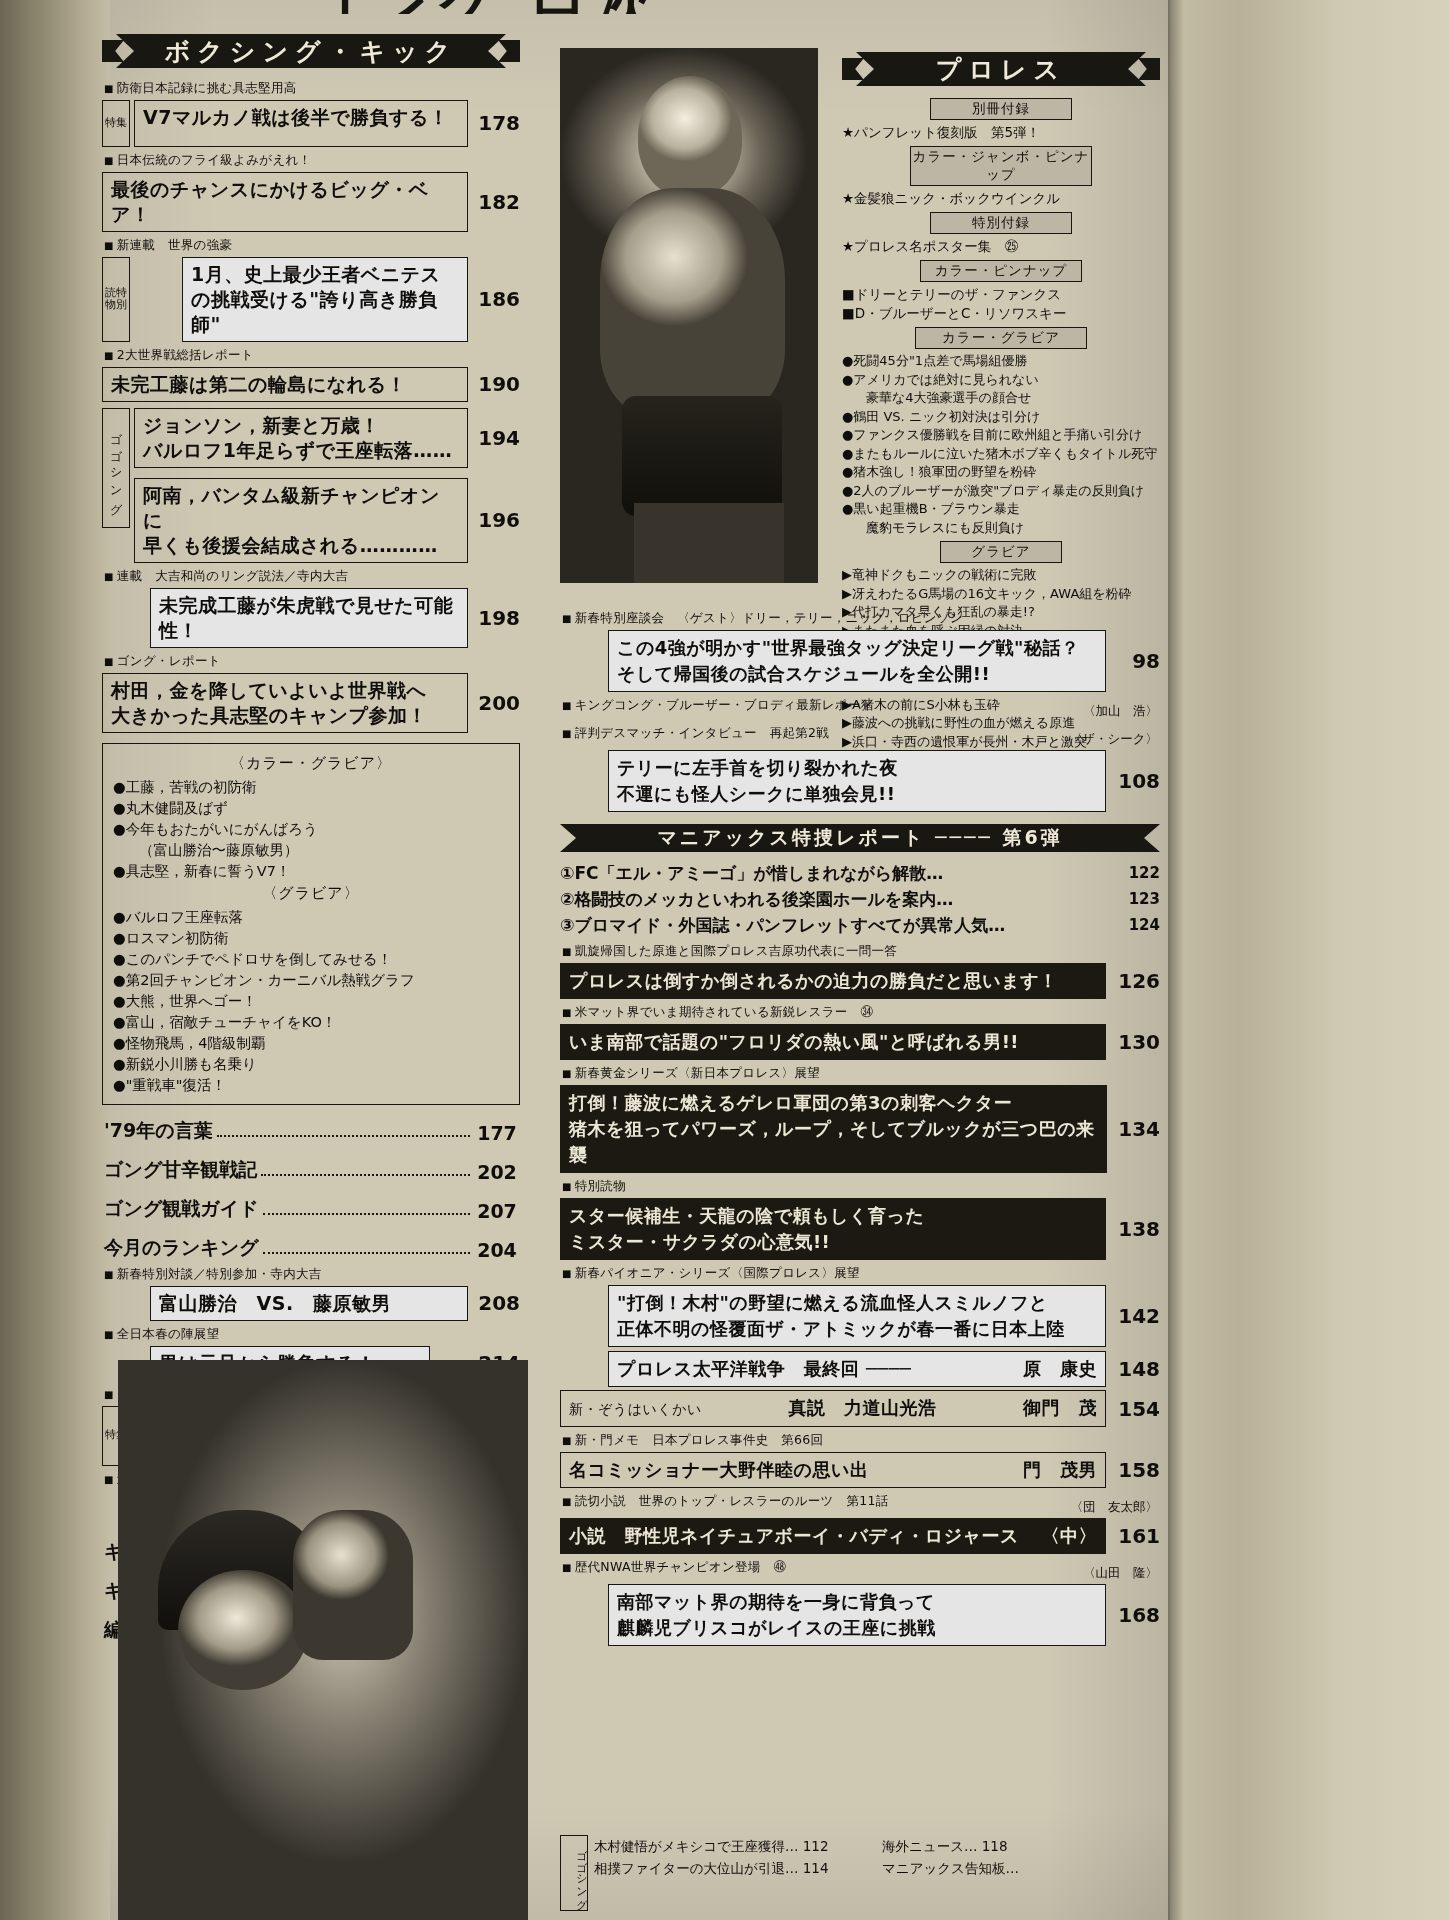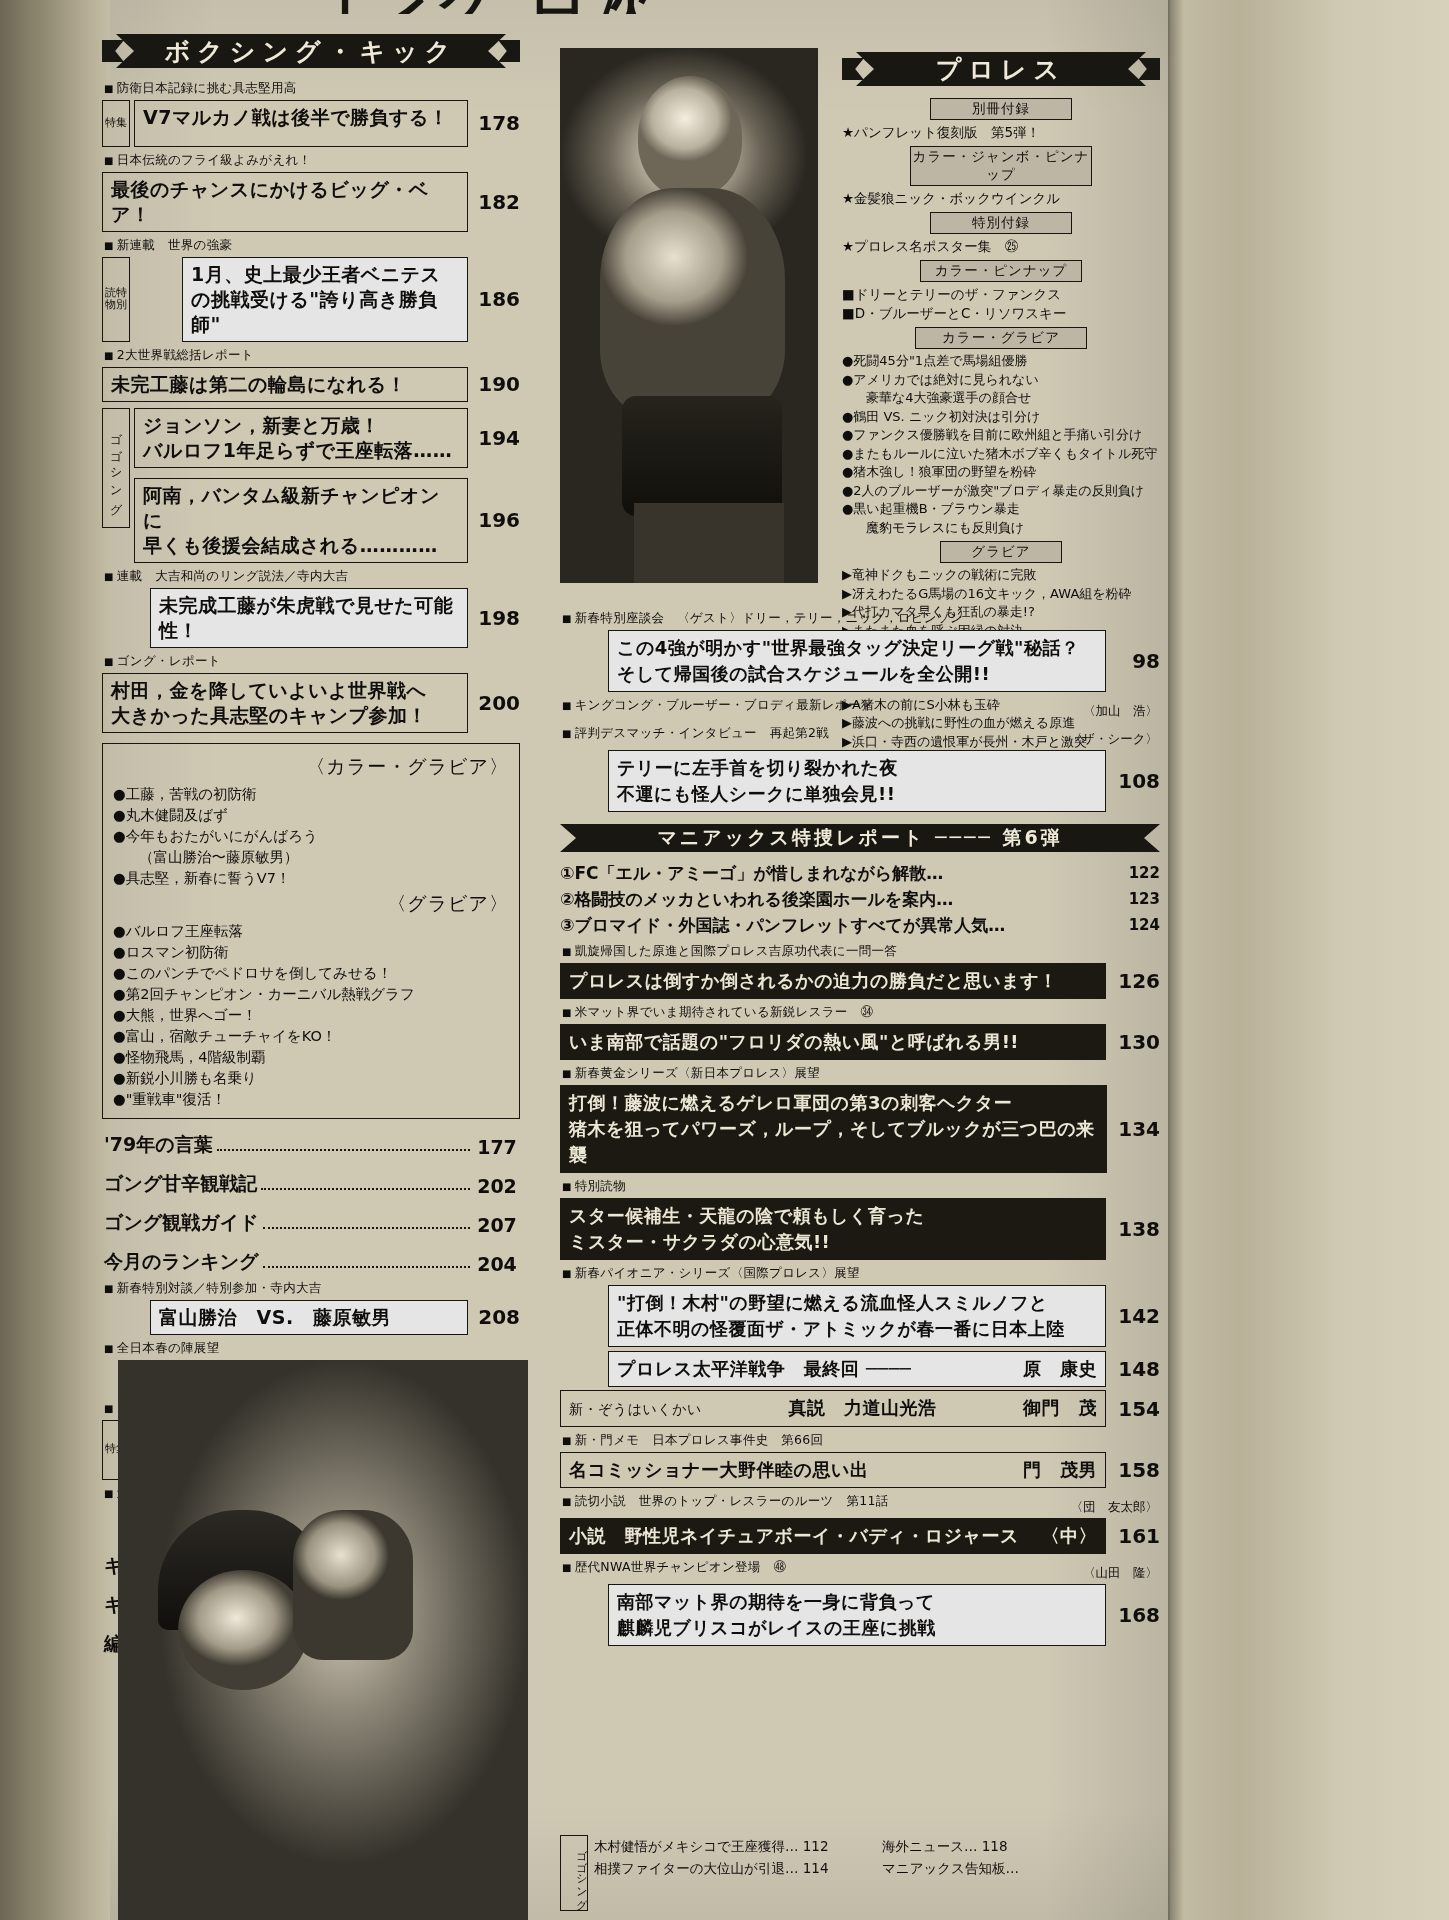--- a/index.html
+++ b/index.html
@@ -99,21 +99,21 @@
     font-size:20px;font-weight:bold;
     display:flex;align-items:center;justify-content:flex-end;
     padding-left:6px;
   }
   .pg.mid{align-items:center;}
 
   
   .panel{
     border:1.5px solid #17150f;padding:8px 10px;margin-top:10px;background:transparent;
   }
-  .panel .hd{font-size:19px;text-align:right;margin:2px 0 4px 0;letter-spacing:1px;font-family:Liberation Mono, monospace;}
+  .panel .hd{font-size:15px;text-align:center;margin:2px 0 4px 0;letter-spacing:1px;font-family:Liberation Mono, monospace;}
   .panel .li{font-size:14.5px;line-height:21px;white-space:nowrap;}
   .panel .li.ind{padding-left:26px;}
 
   
   .dots{
     display:flex;align-items:flex-end;font-size:19px;font-weight:bold;margin:6px 0 2px 2px;
   }
   .dots .t{white-space:nowrap;}
   .dots .fill{
     flex:1 1 auto;border-bottom:2px dotted #17150f;margin:0 4px 7px 4px;height:1px;

